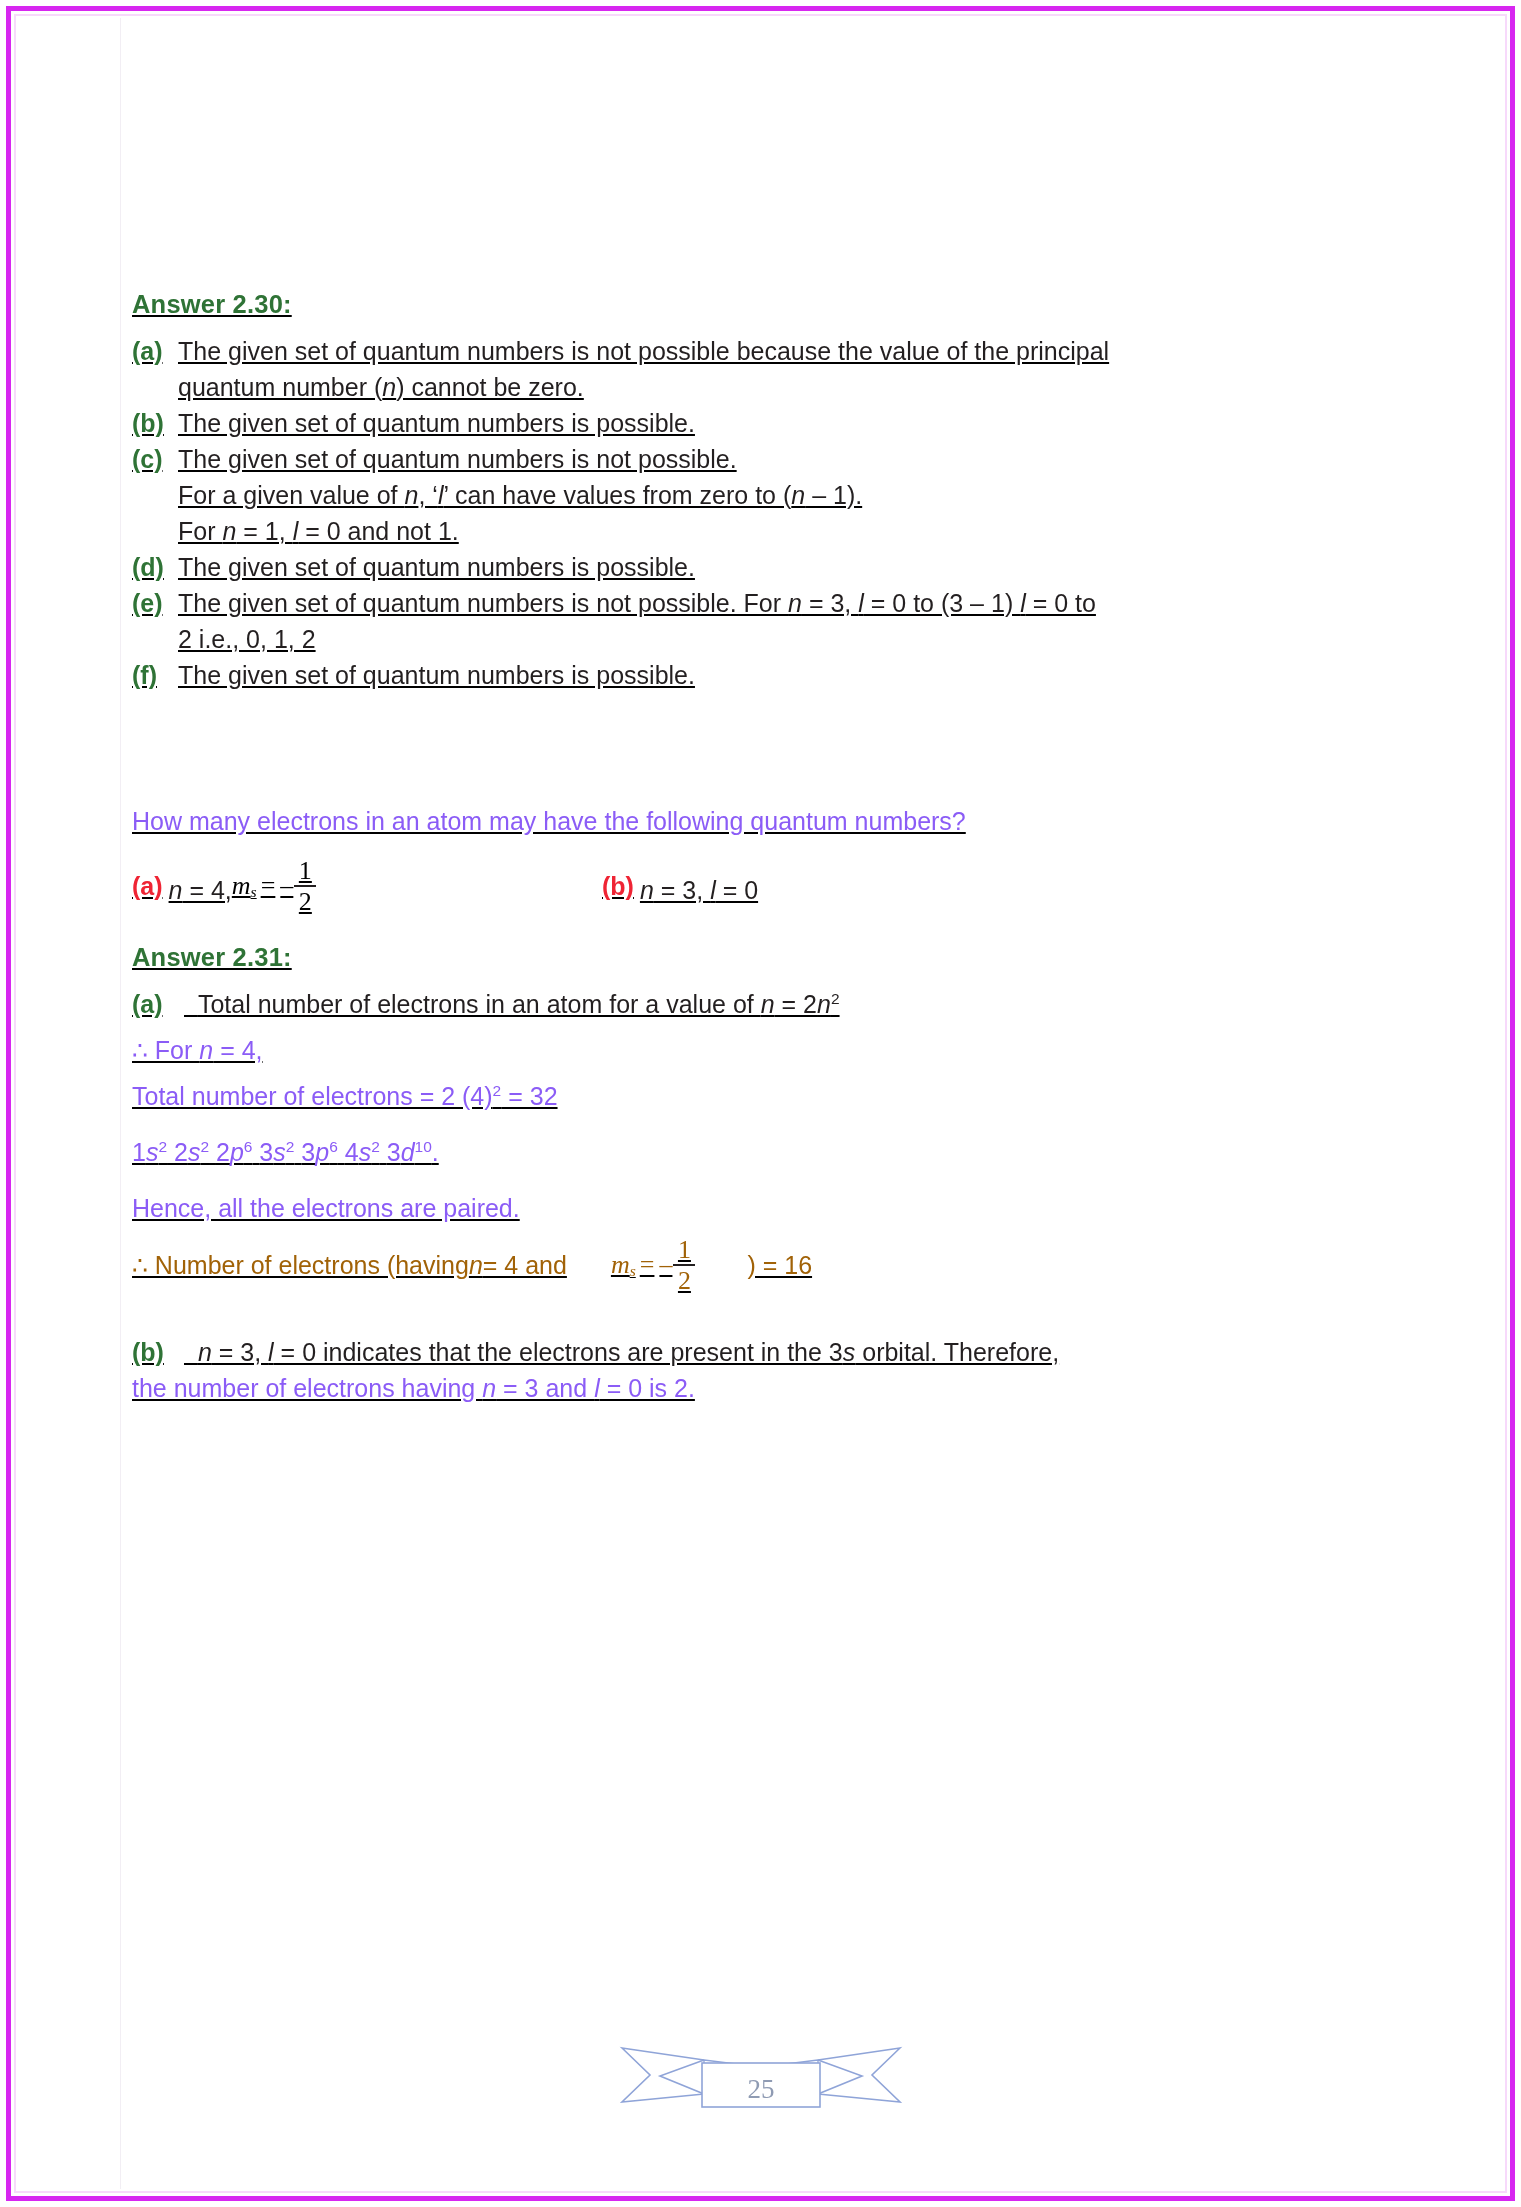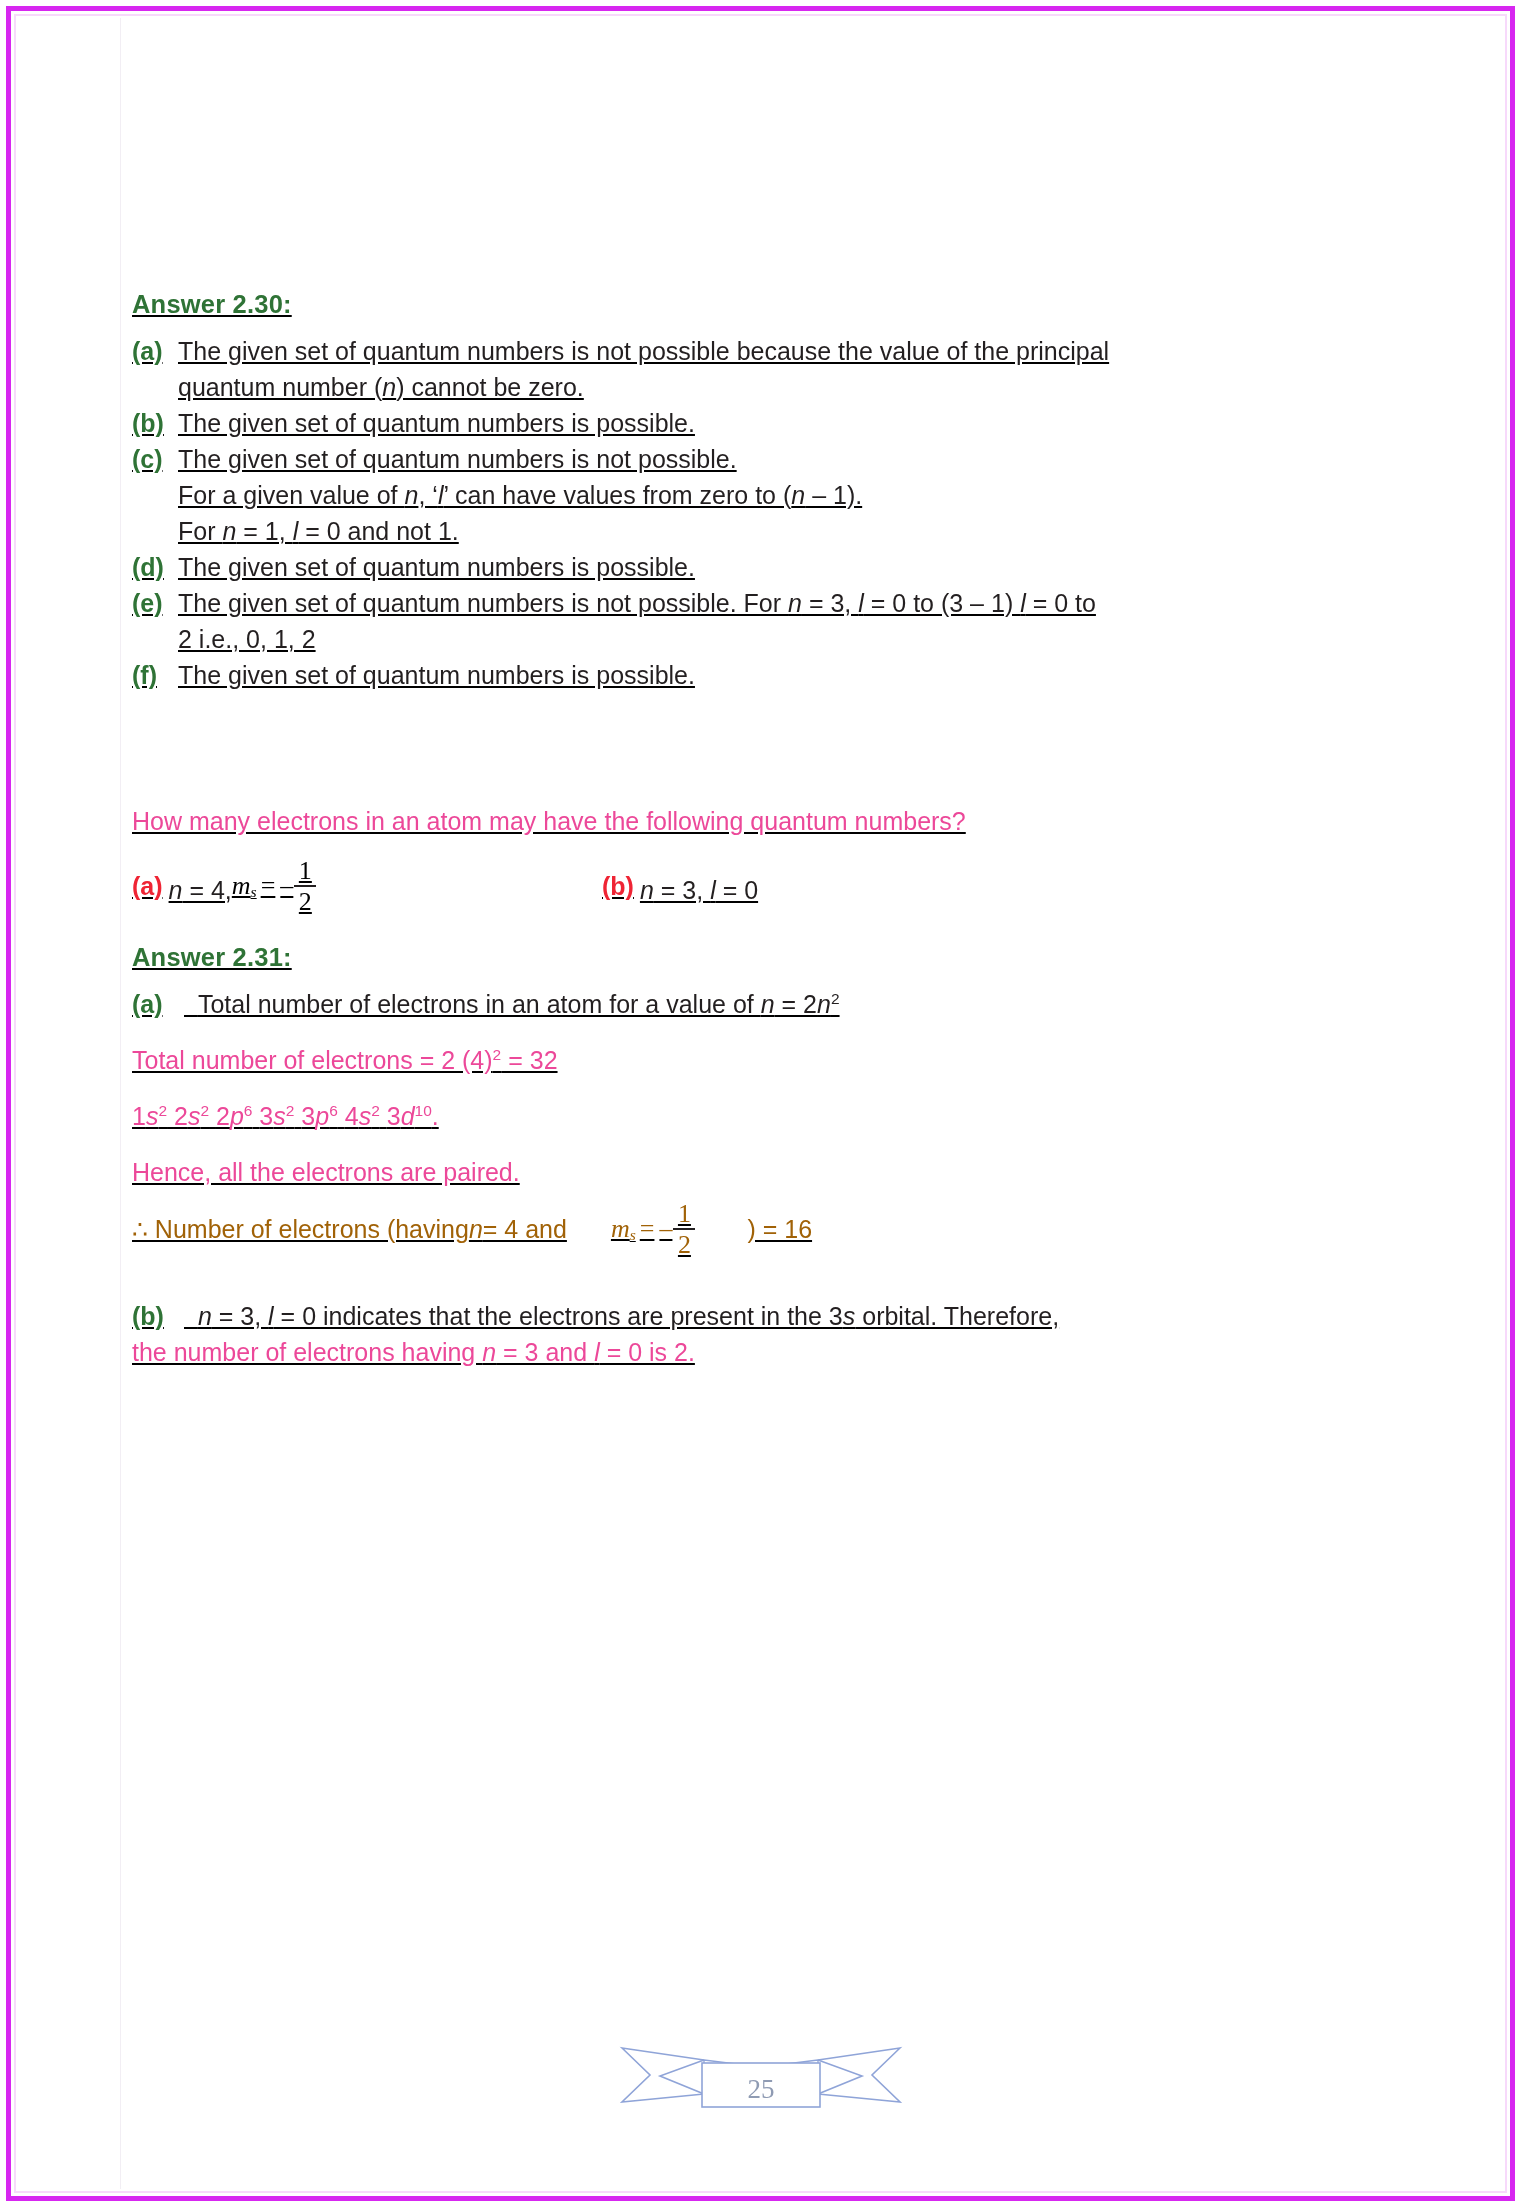--- a/index.html
+++ b/index.html
@@ -62,21 +62,21 @@
   .heading {
     font-weight: bold;
     font-size: 25.5px;
     letter-spacing: 0.2px;
     margin: 0;
   }
   .heading.green { color: #2f7336; }
   .heading.red   { color: #ef2434; }
   .para {
     font-size: 25px;
-    color: #ec4899;
+    color: #8b5cf6;
     line-height: 1.44;
     margin: 0;
   }
   .ital { font-style: italic; }
 
   
   .row {
     display: flex;
     align-items: flex-start;
   }
@@ -279,20 +279,21 @@
 
     <div class="heading green">Answer 2.31:</div>
     <div class="sp-14"></div>
 
     <div class="row">
       <span class="marker green w-b">(a)</span>
       <span class="rowtext">&nbsp;&nbsp;<span>Total number of electrons in an atom for a value of </span><span class="ital">n</span><span> = 2</span><span class="ital">n</span><sup>2</sup></span>
     </div>
 
     <div class="sp-10"></div>
+    <div class="para"><span>∴ For </span><span class="ital">n</span><span> = 4,</span></div>
 
     <div class="sp-10"></div>
     <div class="para"><span>Total number of electrons = 2 (4)</span><sup>2</sup><span> = 32</span></div>
 
     <div class="sp-10"></div>
 
     <div class="sp-10"></div>
     <div class="para"><span><span>1</span><span class="ital">s</span><sup>2</sup></span>
       <span><span>2</span><span class="ital">s</span><sup>2</sup></span>
       <span><span>2</span><span class="ital">p</span><sup>6</sup></span>

